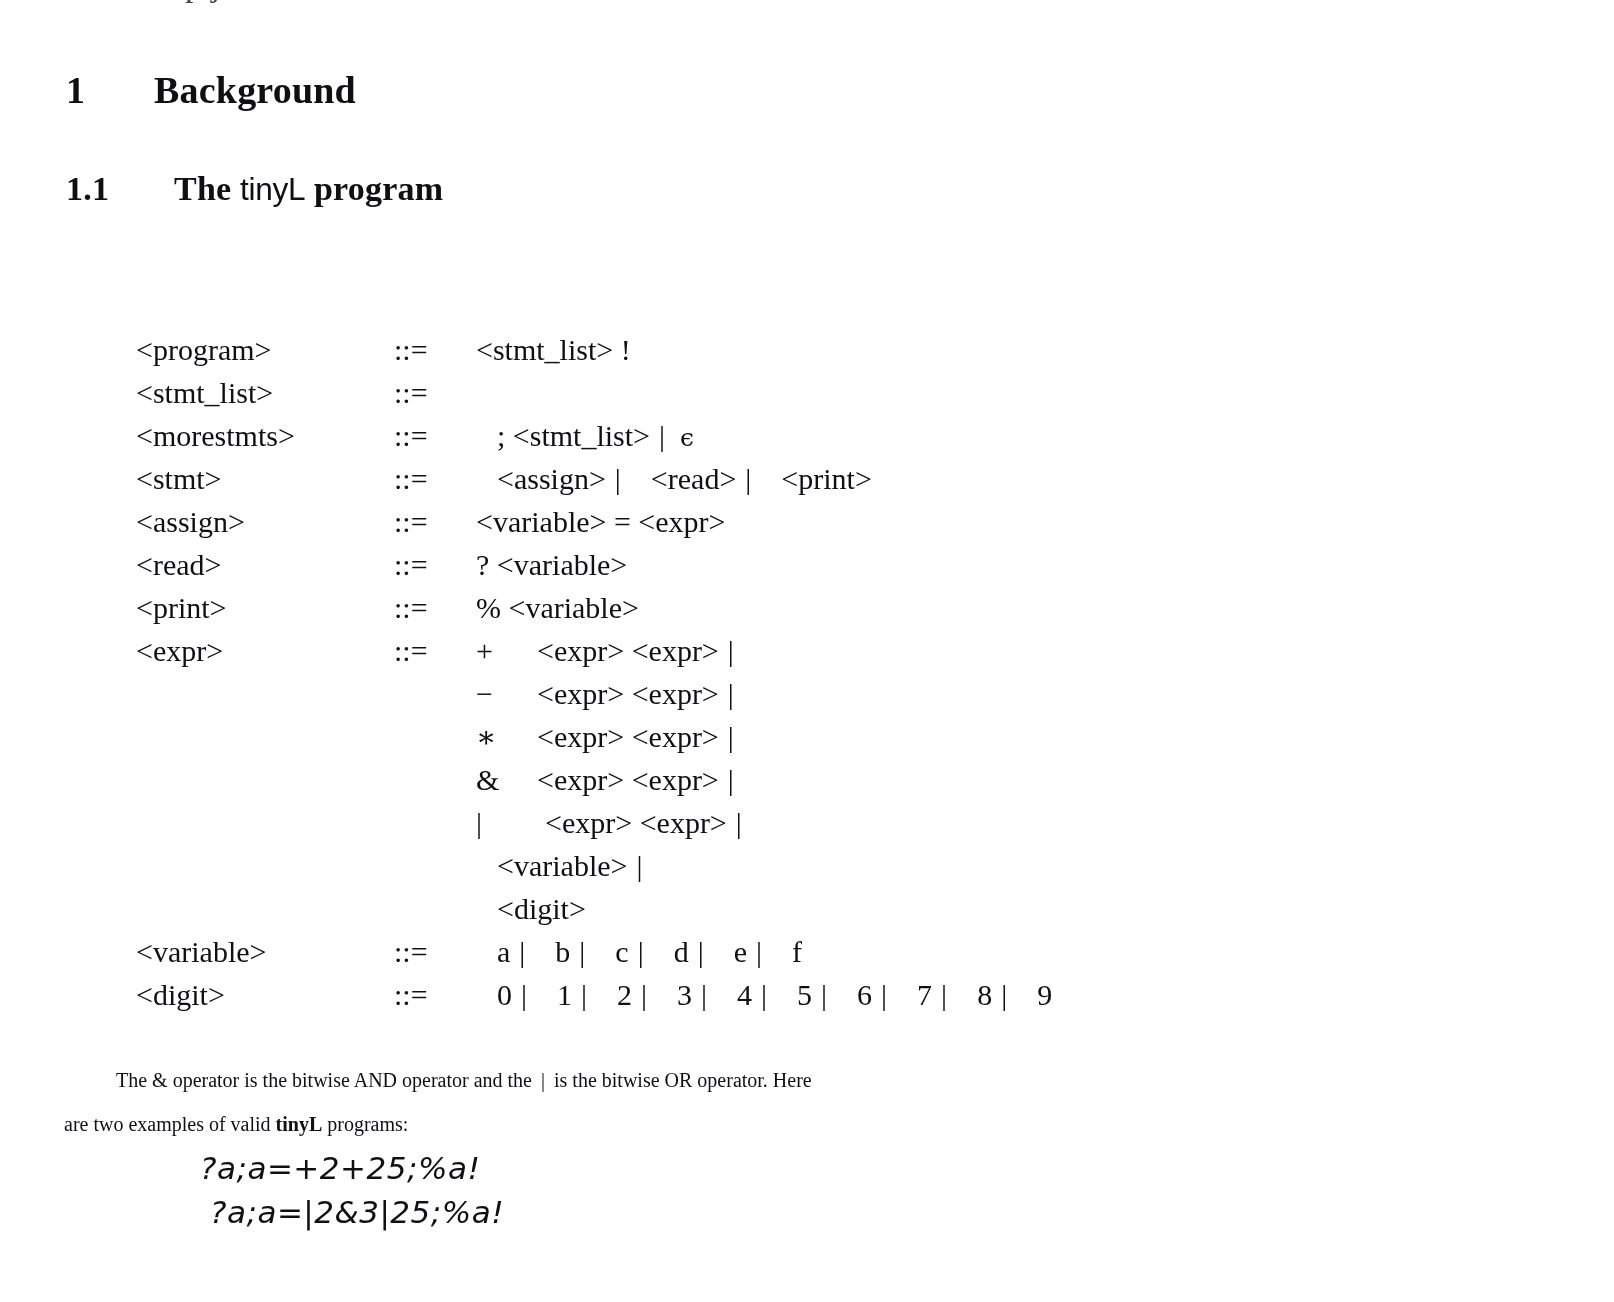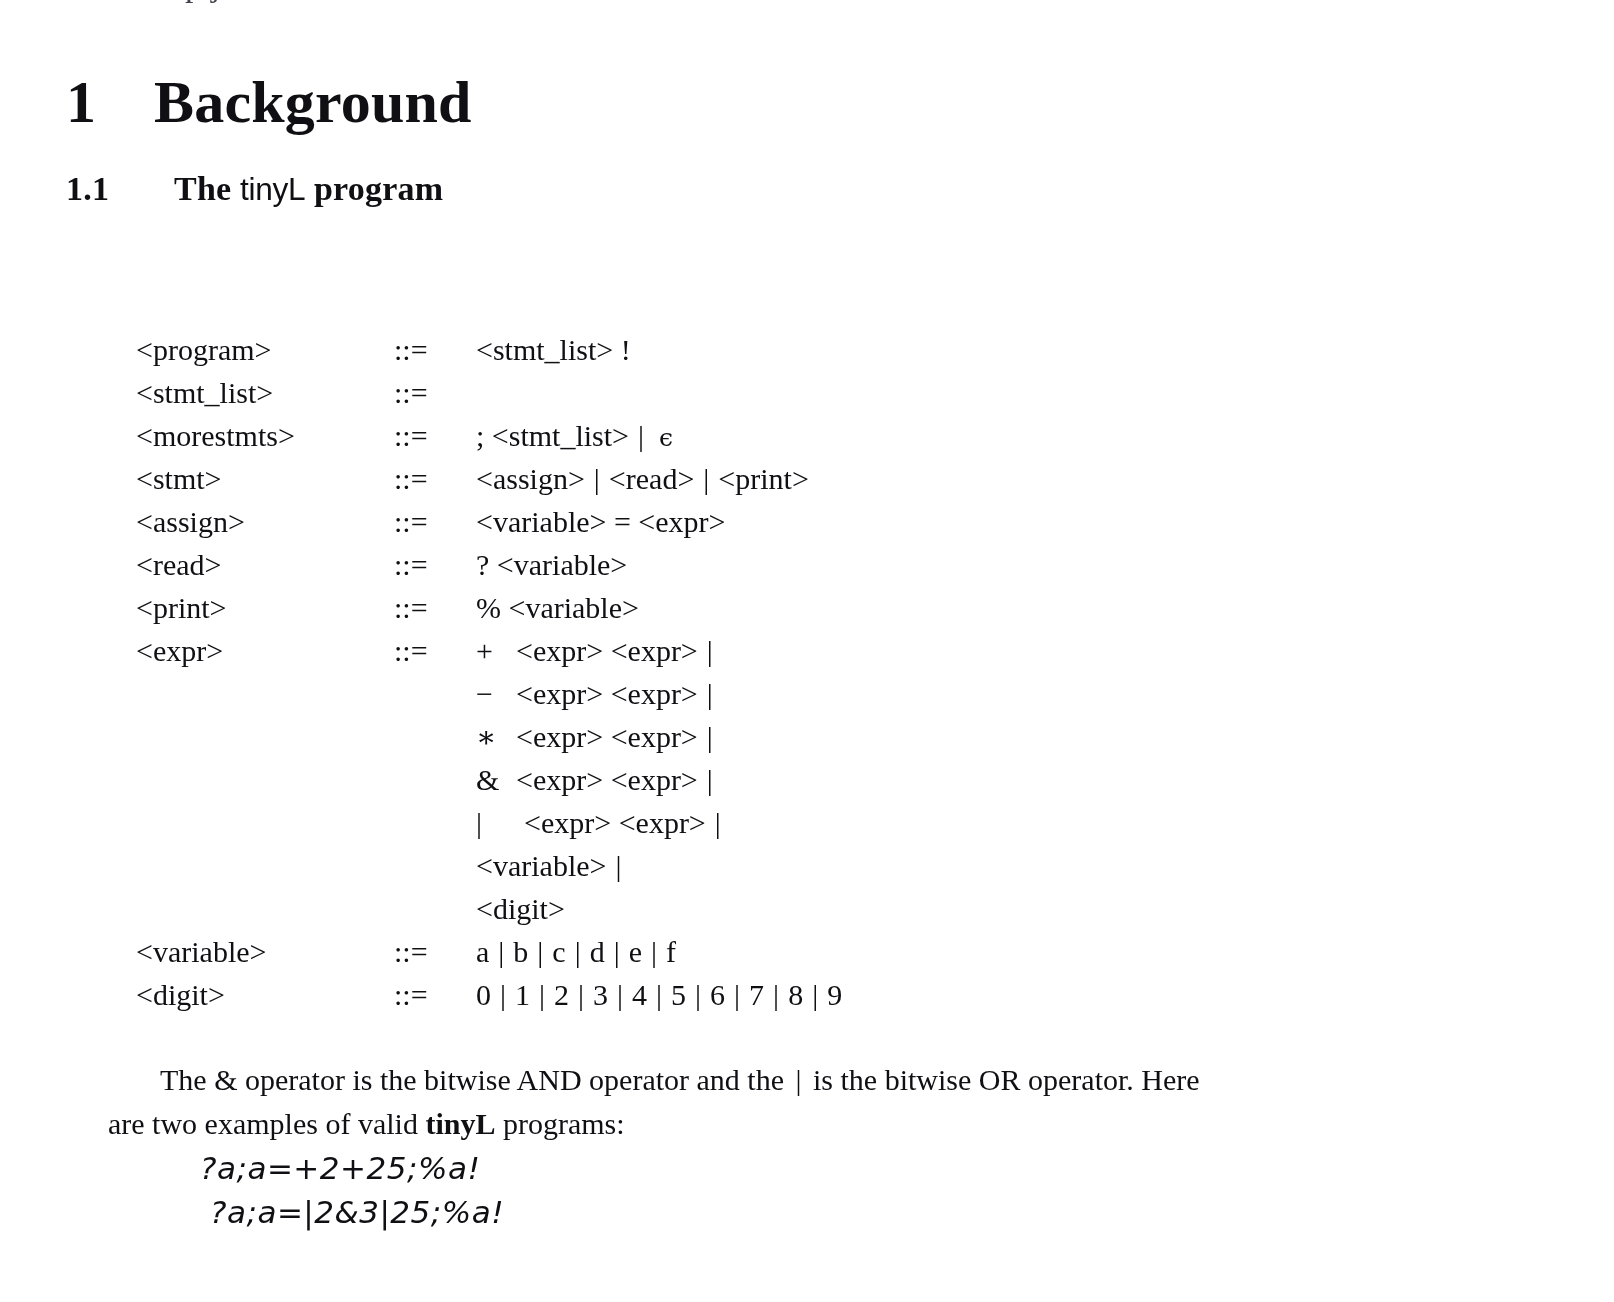--- a/index.html
+++ b/index.html
@@ -41,21 +41,21 @@
     letter-spacing: 0.4px;
     white-space: nowrap;
     opacity: 0.85;
   }
 
   
   .h1 {
     position: absolute;
     left: 66px;
     top: 68px;
-    font-size: 60px;
+    font-size: 38px;
     font-weight: bold;
     letter-spacing: 0.2px;
     white-space: nowrap;
   }
   .h1 .num { display: inline-block; width: 88px; }
 
   .h2 {
     position: absolute;
     left: 66px;
     top: 170px;
@@ -98,21 +98,21 @@
   .g-row {
     display: flex;
     align-items: baseline;
     height: 43px;
     white-space: nowrap;
   }
   .g-lhs   { width: 258px; flex: 0 0 258px; }
   .g-op    { width: 82px;  flex: 0 0 82px; }
   .g-rhs   { white-space: nowrap; }
 
-  .g-rhs .tok { white-space: nowrap; }
+  .g-rhs .tok { white-space: nowrap; margin-left: 21px; }
   .g-rhs .bar {
     display: inline-block;
     padding: 0 9px;
     font-size: 30px;
   }
   .g-rhs .op-sym {
     display: inline-block;
     min-width: 26px;
   }
   .g-rhs .eps {
@@ -123,23 +123,22 @@
   }
   .sp { display: inline-block; width: 14px; }
   .sp-lg { display: inline-block; width: 22px; }
 
   
   .closing {
     position: absolute;
     left: 64px;
     top: 1058px;
     width: 1490px;
-    font-size: 30px;
+    font-size: 20px;
     line-height: 44px;
-    margin-left: 44px;
   }
   .closing .line { white-space: nowrap; }
   .closing .indent { display: inline-block; width: 52px; }
   .closing .pipe-inline { padding: 0 4px; }
 
   
   .code-block {
     position: absolute;
     left: 200px;
     top: 1146px;

